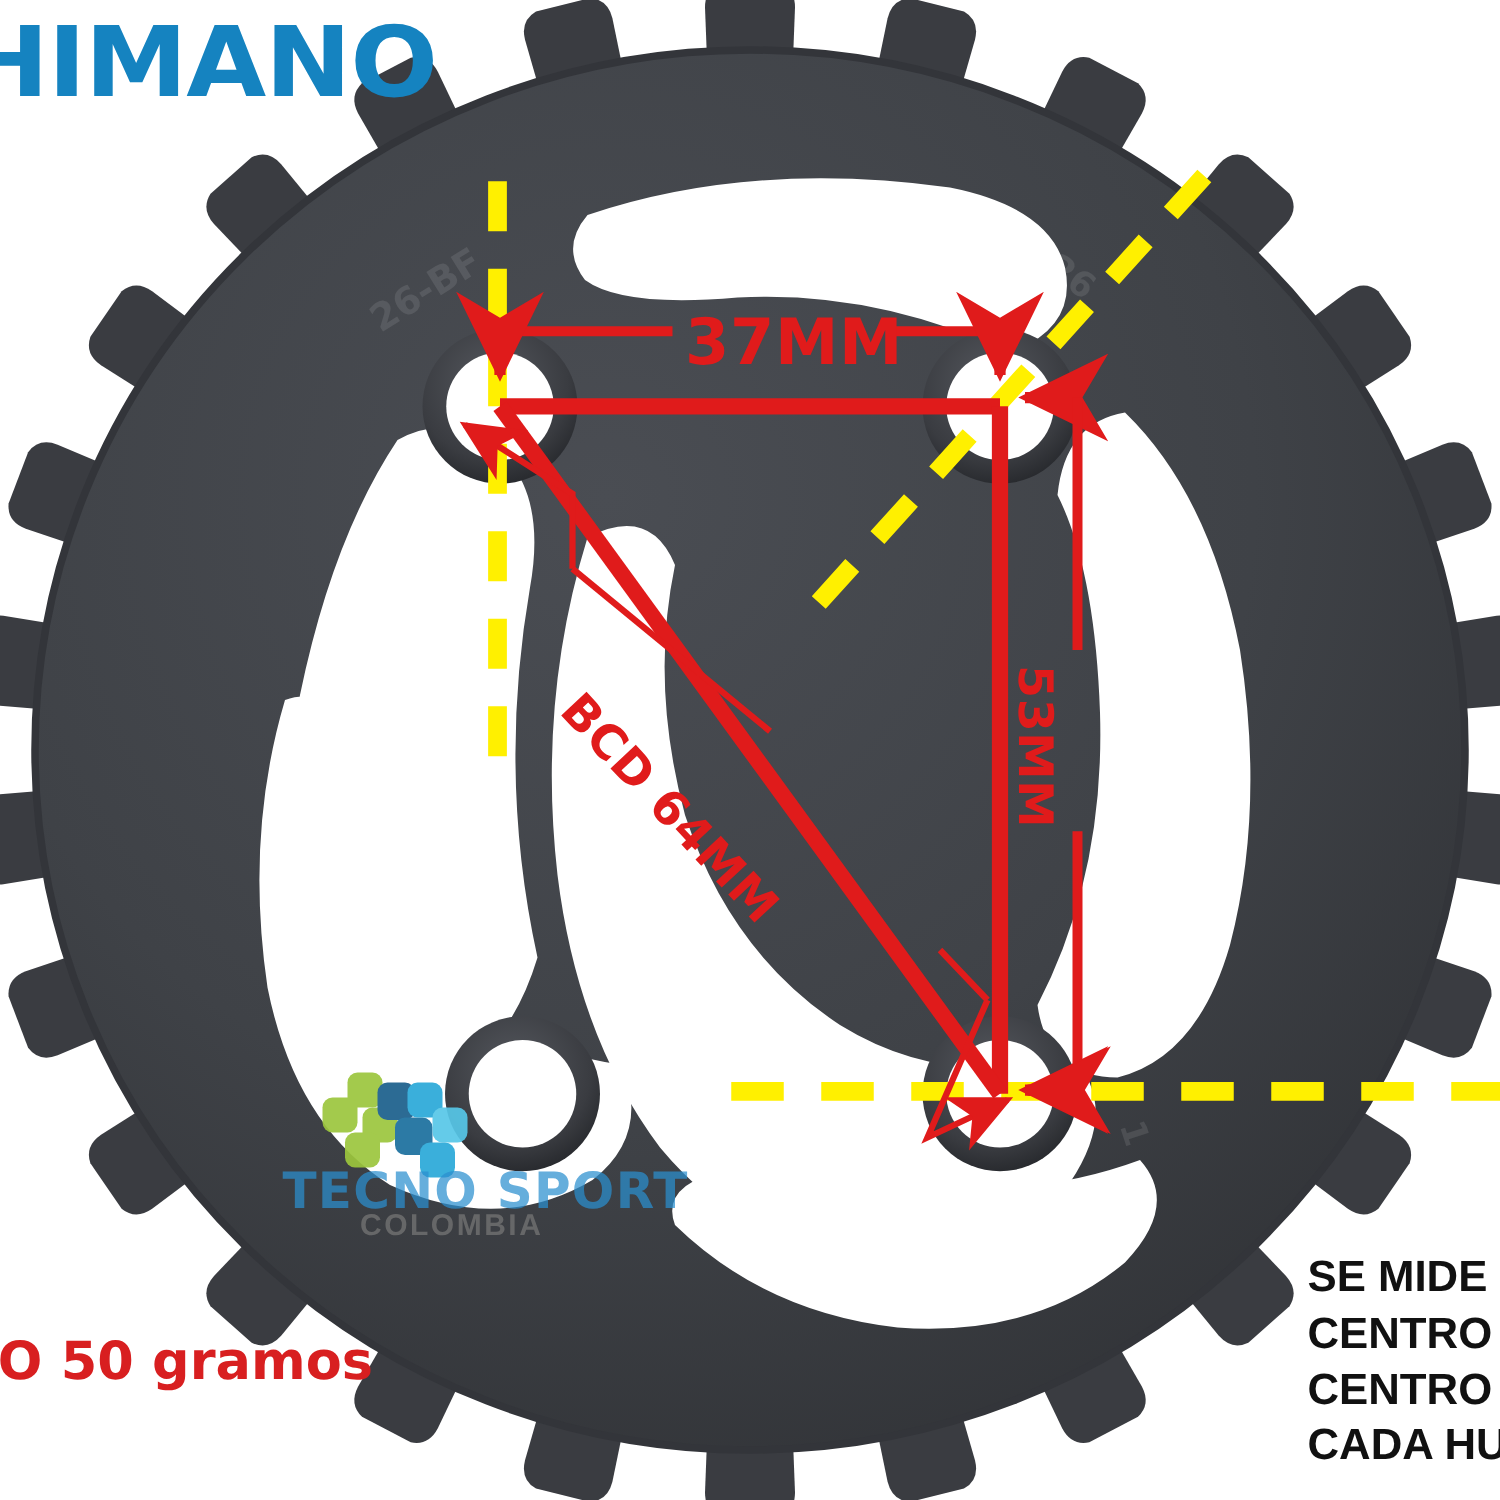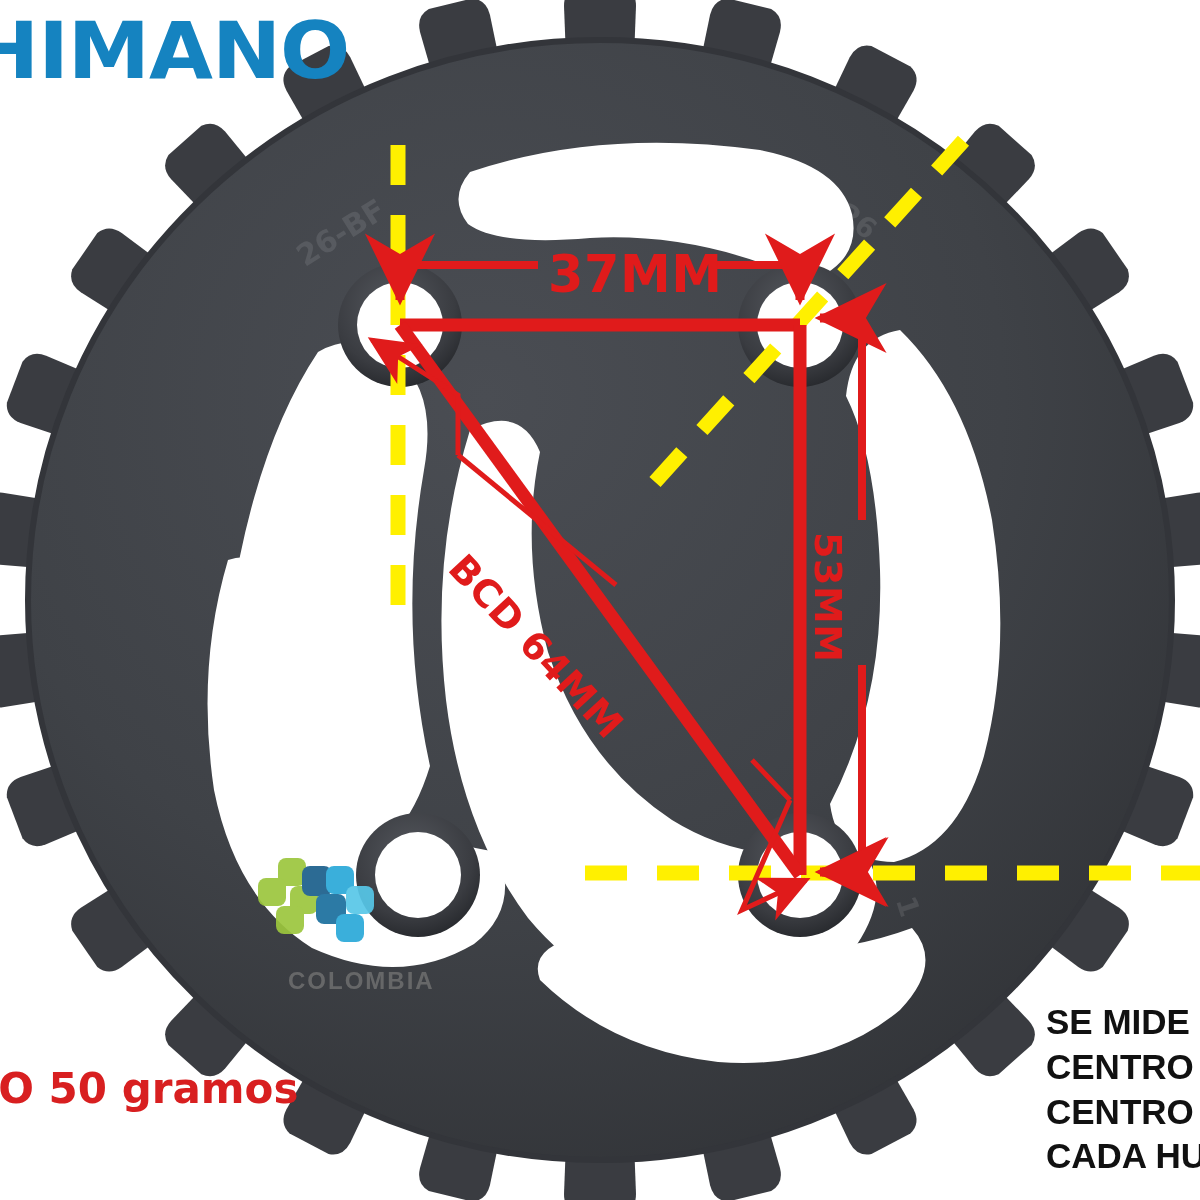--- a/index.html
+++ b/index.html
@@ -269,20 +269,21 @@
         <rect x="40" y="26" width="28" height="28" rx="8" fill="#9cc63d"></rect>
         <rect x="72" y="34" width="28" height="28" rx="8" fill="#9cc63d"></rect>
         <rect x="58" y="54" width="28" height="28" rx="8" fill="#9cc63d"></rect>
         <rect x="84" y="14" width="30" height="30" rx="8" fill="#1b5f8c"></rect>
         <rect x="98" y="42" width="30" height="30" rx="8" fill="#1b6f9e"></rect>
         <rect x="108" y="14" width="28" height="28" rx="8" fill="#2aa9d8"></rect>
         <rect x="128" y="34" width="28" height="28" rx="8" fill="#57c7e8"></rect>
         <rect x="118" y="62" width="28" height="28" rx="8" fill="#2aa9d8"></rect>
       </g>
     </svg>
+    <div class="wm-text-main">TECNO SPORT</div>
     <div class="wm-text-sub">COLOMBIA</div>
   </div>
 
   <svg class="layer" id="guide-layer" viewBox="0 0 1200 1200">
 
     <line x1="398" y1="145" x2="398" y2="615" stroke="#fff000" stroke-width="15" stroke-dasharray="40 30" stroke-linecap="butt"></line>
 
     <line x1="655" y1="482" x2="975" y2="128" stroke="#fff000" stroke-width="15" stroke-dasharray="40 30" stroke-linecap="butt"></line>
 
     <line x1="585" y1="873" x2="1200" y2="873" stroke="#fff000" stroke-width="15" stroke-dasharray="42 30" stroke-linecap="butt"></line>

